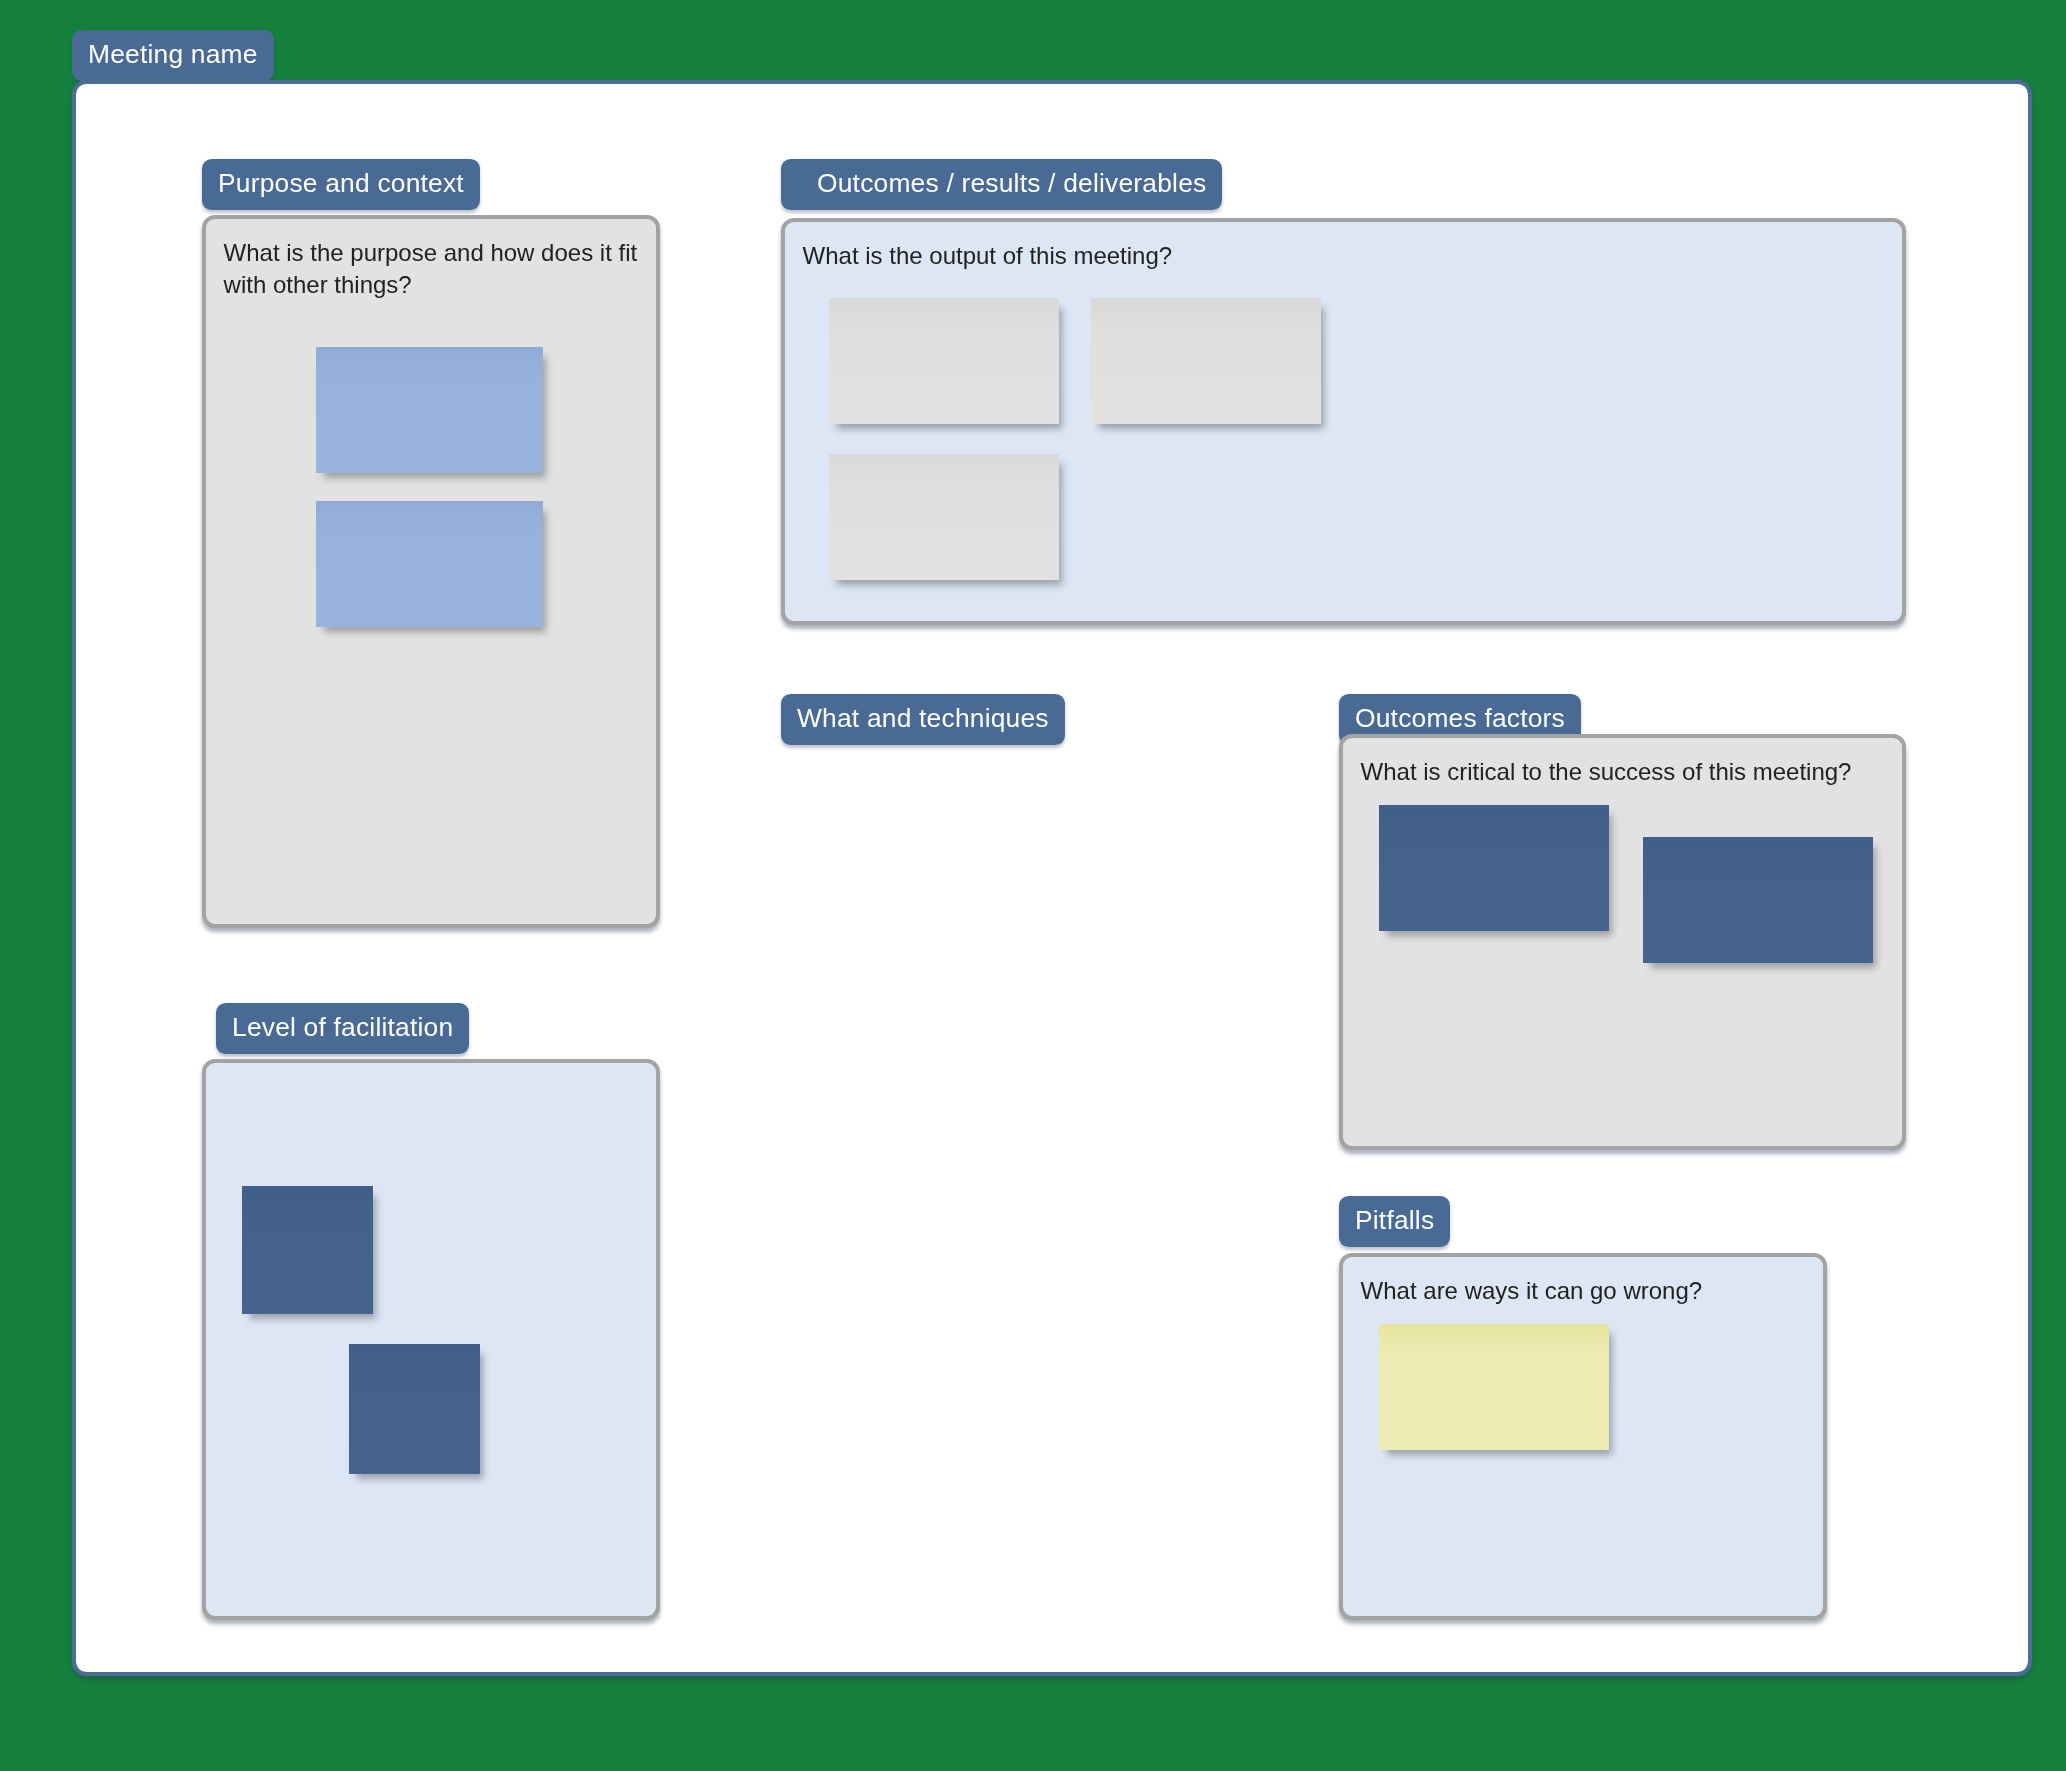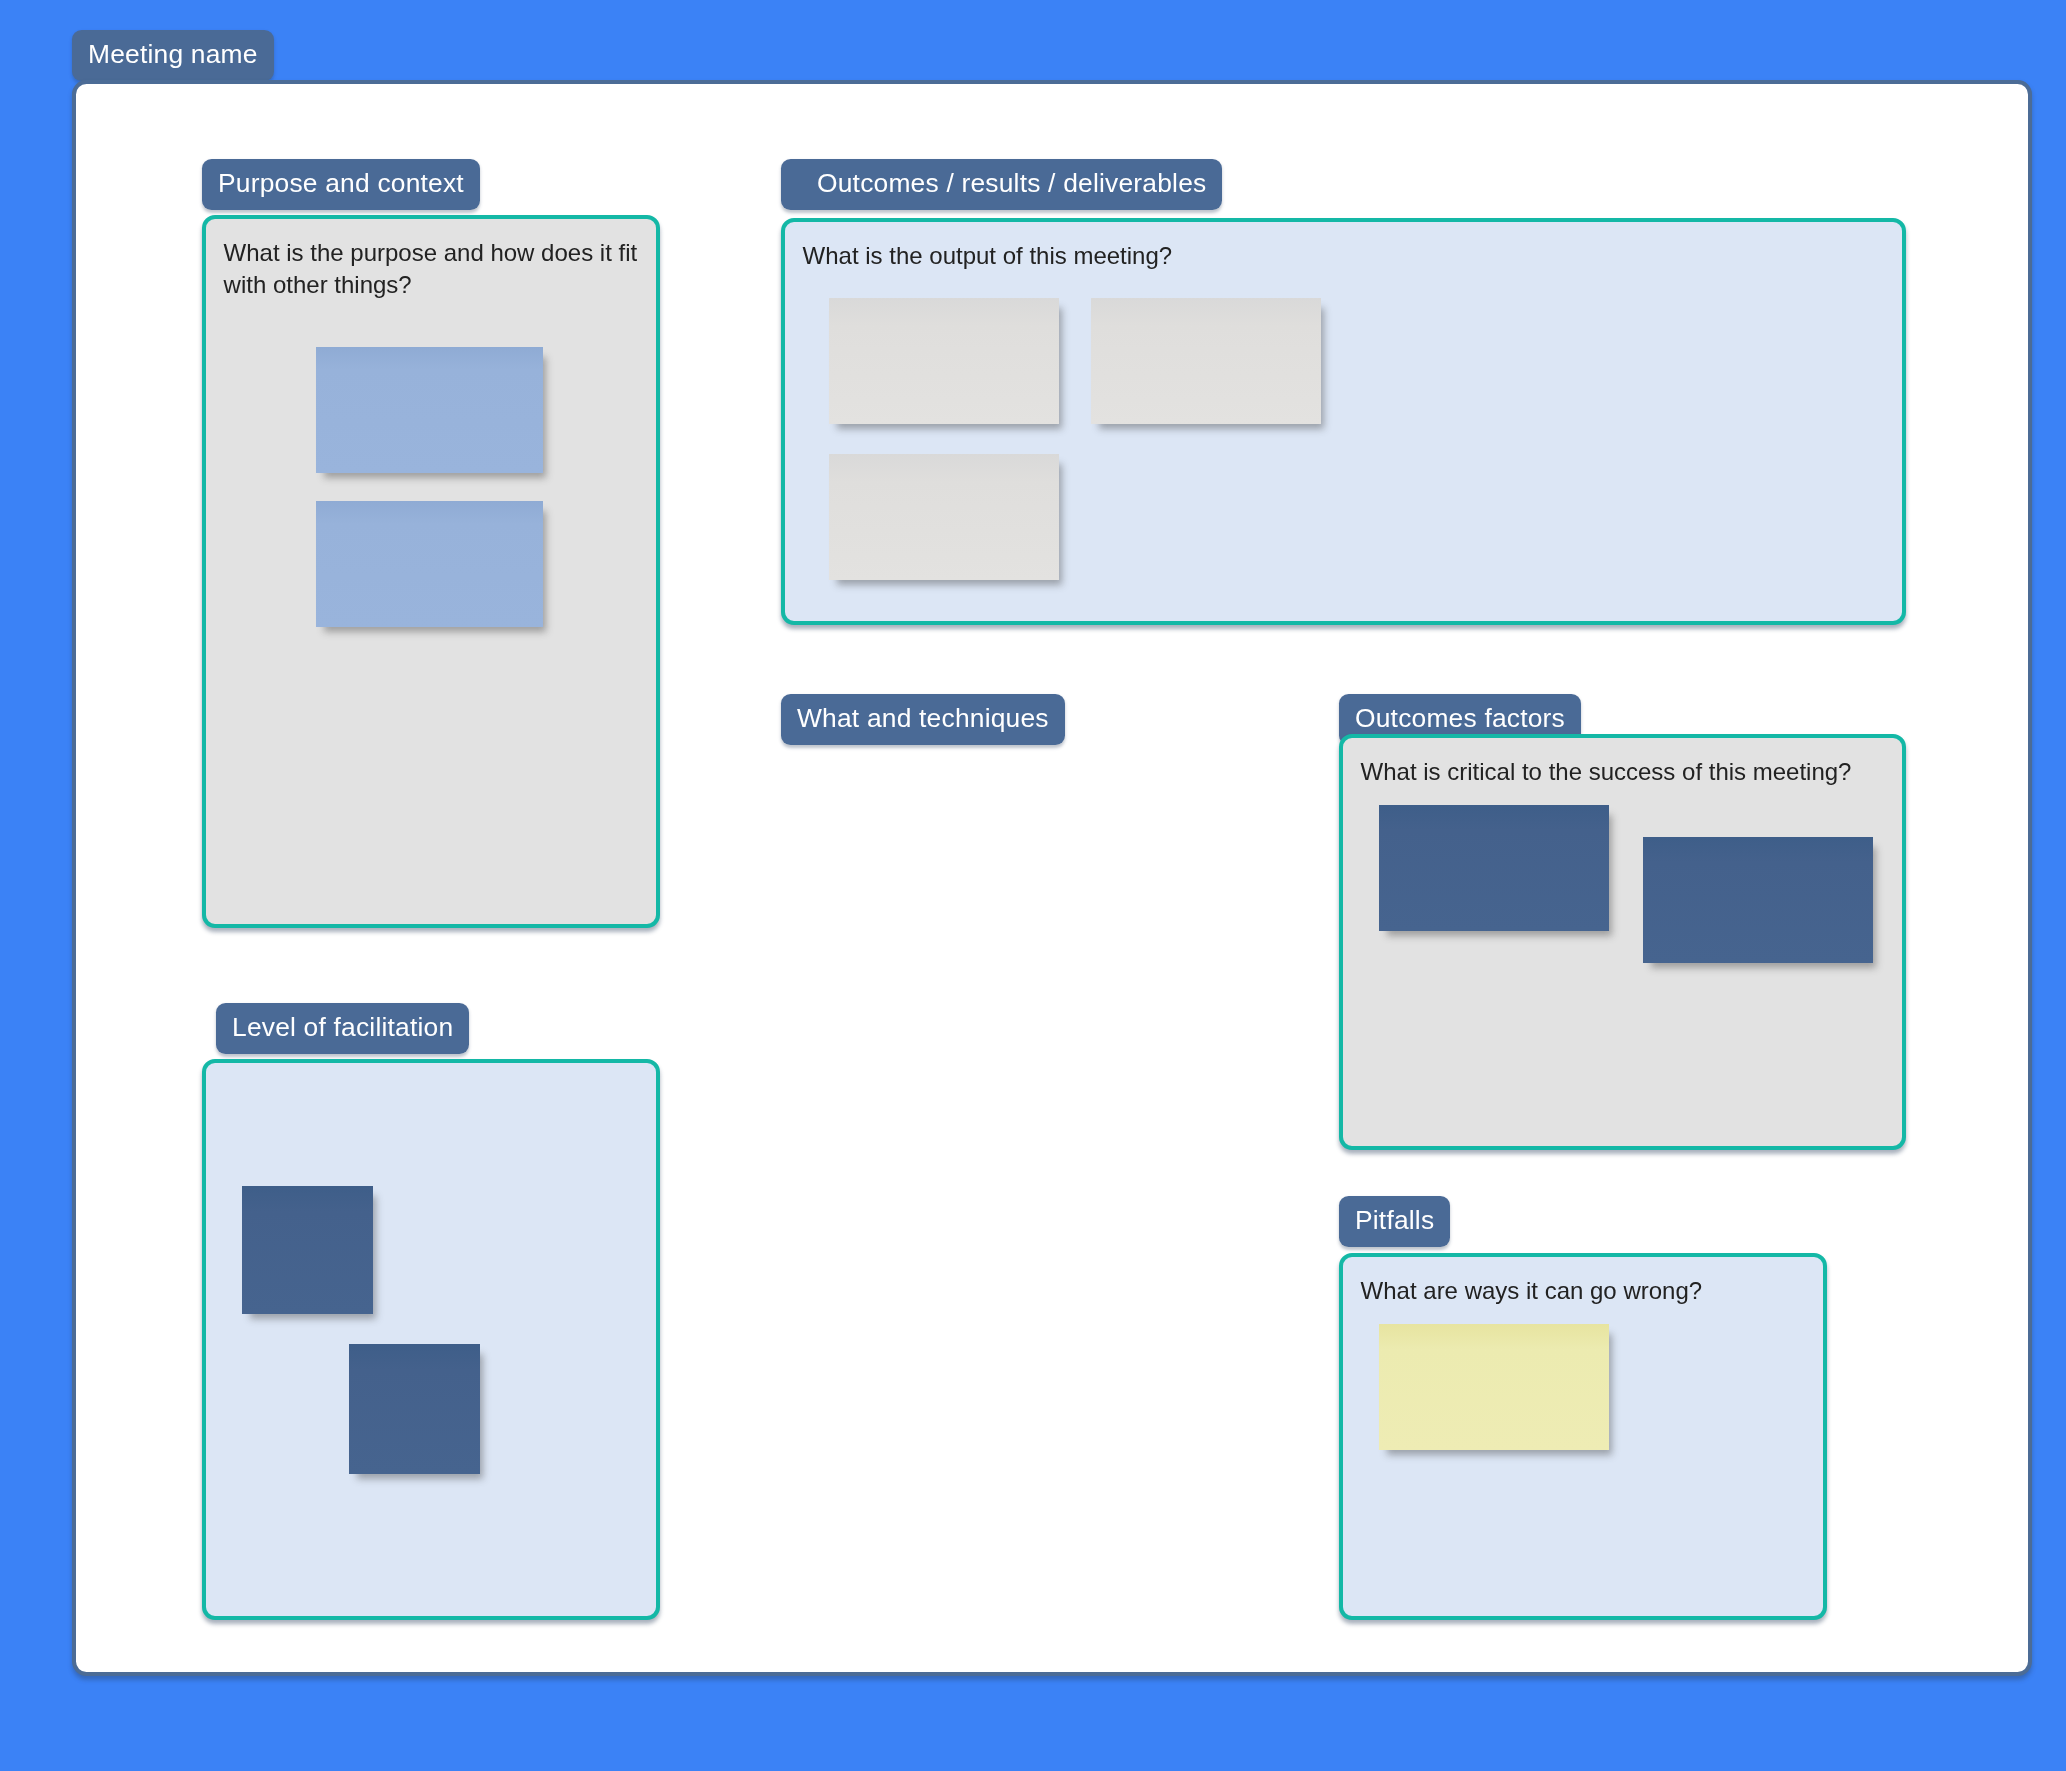--- a/index.html
+++ b/index.html
@@ -8,21 +8,21 @@
     background: #ffffff;
   }
   body {
     font-family: "Liberation Sans", sans-serif;
     -webkit-font-smoothing: antialiased;
   }
   #canvas {
     position: relative;
     width: 2066px;
     height: 1771px;
-    background: #3b82f6;
+    background: #15803d;
     overflow: hidden;
   }
 
   
   .board-frame {
     position: absolute;
     left: 72px;
     top: 80px;
     width: 1960px;
     height: 1596px;
@@ -46,21 +46,21 @@
     padding: 11.2px 16px 13px 16px;
     white-space: nowrap;
     box-sizing: border-box;
     box-shadow: 0 2.4px 3.2px rgba(40,60,90,0.30);
     letter-spacing: 0.2px;
   }
 
   
   .card {
     position: absolute;
-    border: 4px solid #14b8a6;
+    border: 4px solid #a3a3a3;
     border-radius: 13px;
     box-sizing: border-box;
     box-shadow: 0 4px 4px rgba(40,60,90,0.40);
   }
   .card.gray   { background: #e2e2e2; }
   .card.blue   { background: #dce6f5; }
   .card.yellow { background: #eae8a7; }
 
   .prompt {
     position: absolute;

